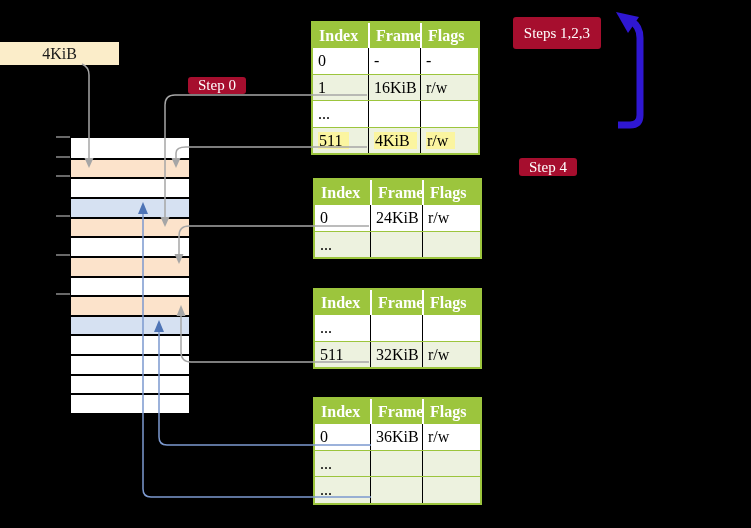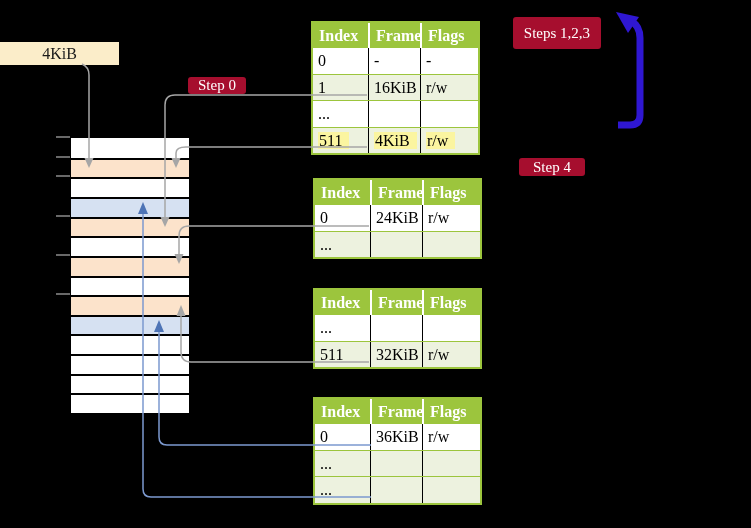--- a/index.html
+++ b/index.html
@@ -60,21 +60,21 @@
 </style>
 </head>
 <body>
 
 <div id="stage">
 
   <div class="label-box" style="left:0px;top:42px;width:119px;height:23px;">4KiB</div>
 
   <div class="badge red" style="left:188px;top:43px;width:58px;height:17px;margin-top:34px;">Step 0</div>
   <div class="badge red" style="left:513px;top:17px;width:88px;height:32px;">Steps 1,2,3</div>
-  <div class="badge red" style="left:519px;top:158px;width:66px;height:18px;">Step 4</div>
+  <div class="badge red" style="left:519px;top:158px;width:58px;height:18px;">Step 4</div>
 
   <div id="memory-stack">
       <div class="mem-row mem-white" style="top: 0px; height: 20px;"></div>
       <div class="mem-row mem-peach sep" style="top: 20px; height: 19px;"></div>
       <div class="mem-row mem-white sep" style="top: 39px; height: 20px;"></div>
       <div class="mem-row mem-blue sep" style="top: 59px; height: 20px;"></div>
       <div class="mem-row mem-peach sep" style="top: 79px; height: 19px;"></div>
       <div class="mem-row mem-white sep" style="top: 98px; height: 20px;"></div>
       <div class="mem-row mem-peach sep" style="top: 118px; height: 20px;"></div>
       <div class="mem-row mem-white sep" style="top: 138px; height: 19px;"></div>

